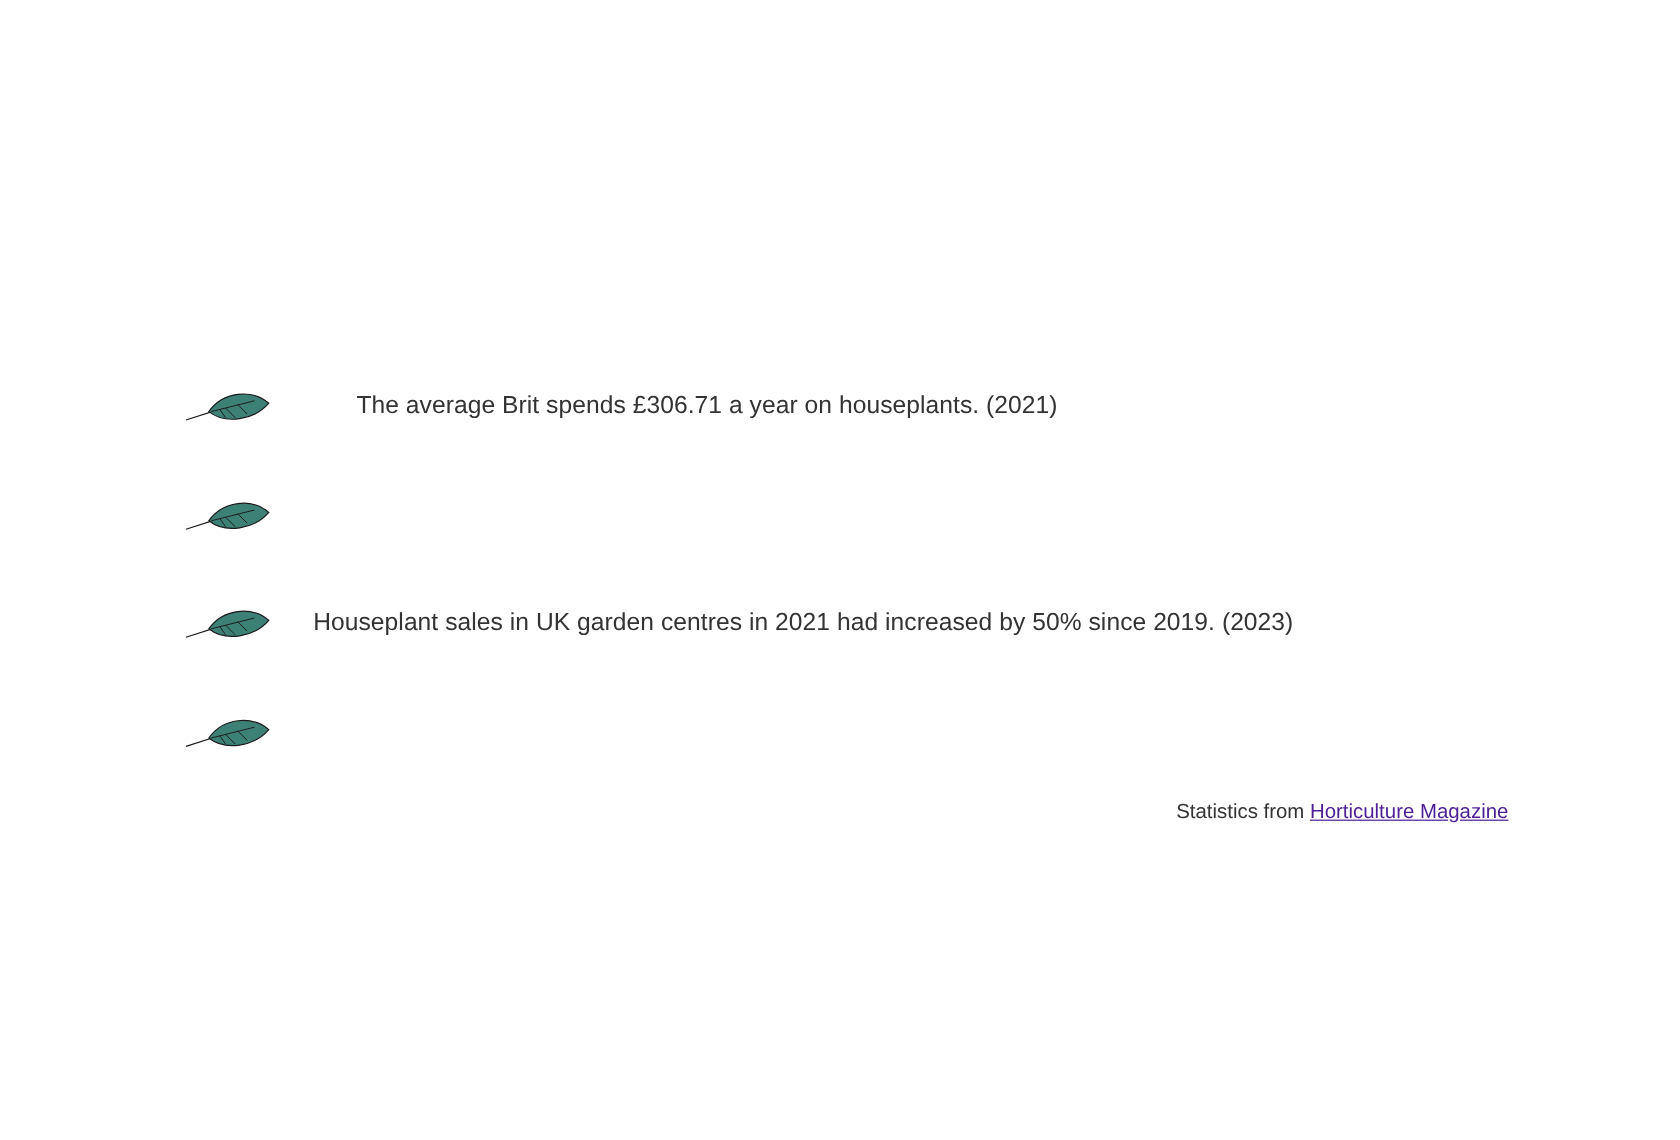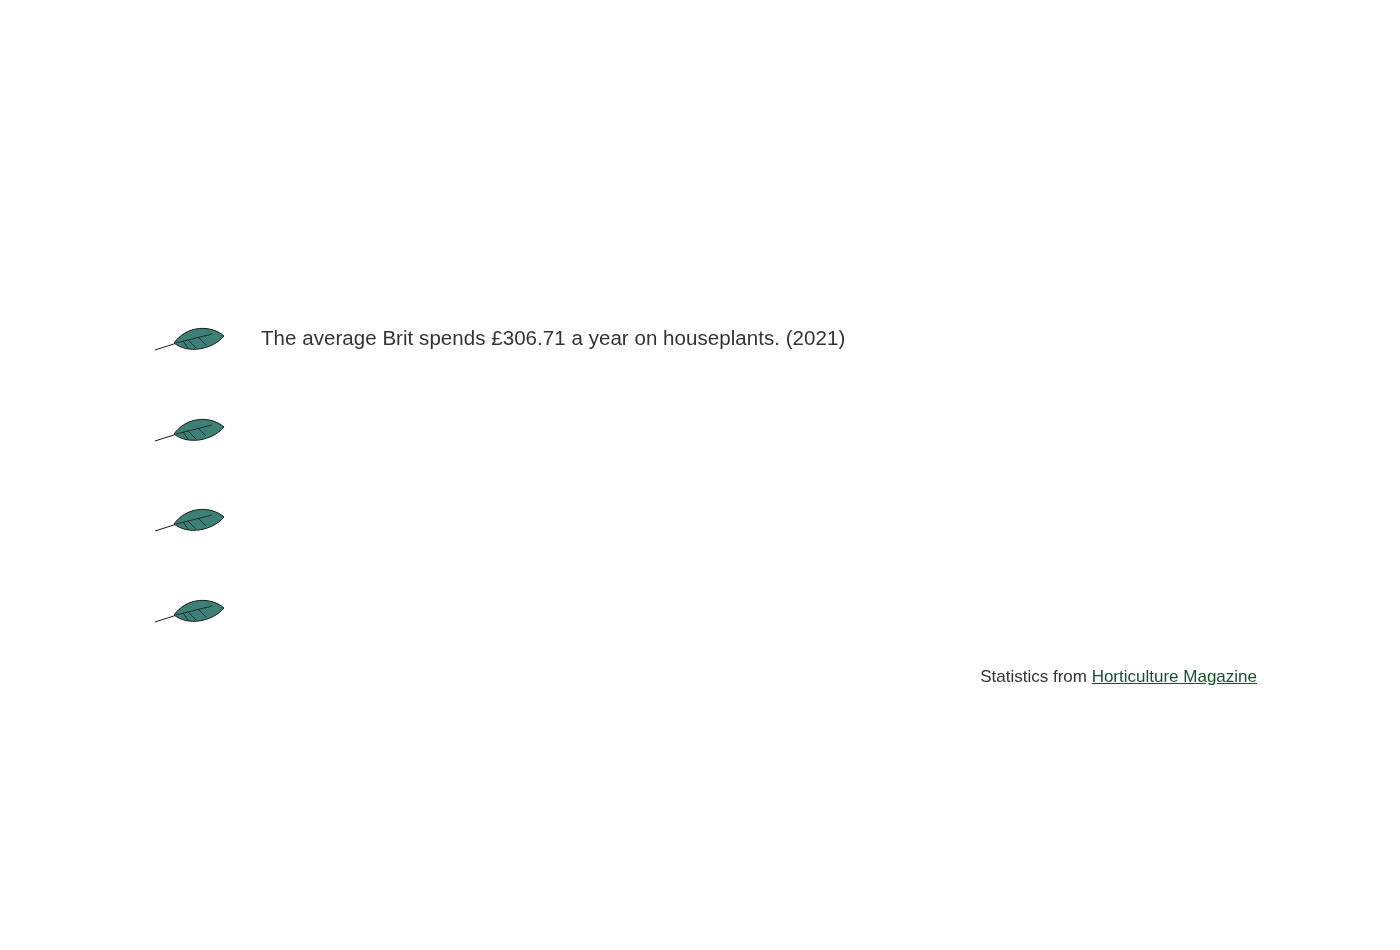--- a/index.html
+++ b/index.html
@@ -1,23 +1,23 @@
 <!DOCTYPE html>
 <html><head>
   <meta charset="utf-8">
   <style>
     html, body { margin: 0; padding: 0; background: #ffffff; }
     body { width: 1400px; height: 950px; position: relative; font-family: "Liberation Sans", sans-serif; color: #333333; }
     .stats { position: absolute; left: 150px; top: 310px; width: 1110px; }
     .stat { display: flex; align-items: center; height: 90.5px; }
     .stat .leaf { width: 80px; height: 40px; flex: 0 0 80px; margin-right: 31px; }
     .stat .text { font-size: 20.5px; letter-spacing: 0.05px; }
-    .stat:first-child { margin-top: -17px; }
+    .stat:first-child { margin-top: -17px; gap: 36px; }
     .source { position: absolute; right: 143px; top: 667px; font-size: 17px; color: #333; }
-    .source a { color: #14532d; text-decoration: underline; }
+    .source a { color: #4c1d95; text-decoration: underline; }
   </style>
 </head>
 <body>
 
 <div class="stats">
   <div class="stat">
     <svg class="leaf" viewBox="0 0 80 40">
       <path d="M5 32 L30 24" stroke="#1a1a1a" stroke-width="1" fill="none"></path>
       <path d="M24 25 C36 8, 60 6, 74 18 C62 32, 38 36, 24 25 Z" fill="#3d8076" stroke="#1a1a1a" stroke-width="1"></path>
       <path d="M26 25 L62 16 M38 22 L46 30 M48 19 L56 27 M33 23 L38 30" stroke="#1a1a1a" stroke-width="0.8" fill="none"></path>
@@ -30,20 +30,21 @@
       <path d="M24 25 C36 8, 60 6, 74 18 C62 32, 38 36, 24 25 Z" fill="#3d8076" stroke="#1a1a1a" stroke-width="1"></path>
       <path d="M26 25 L62 16 M38 22 L46 30 M48 19 L56 27 M33 23 L38 30" stroke="#1a1a1a" stroke-width="0.8" fill="none"></path>
     </svg>
   </div>
   <div class="stat">
     <svg class="leaf" viewBox="0 0 80 40">
       <path d="M5 32 L30 24" stroke="#1a1a1a" stroke-width="1" fill="none"></path>
       <path d="M24 25 C36 8, 60 6, 74 18 C62 32, 38 36, 24 25 Z" fill="#3d8076" stroke="#1a1a1a" stroke-width="1"></path>
       <path d="M26 25 L62 16 M38 22 L46 30 M48 19 L56 27 M33 23 L38 30" stroke="#1a1a1a" stroke-width="0.8" fill="none"></path>
     </svg>
+    <span class="text">Houseplant sales in UK garden centres in 2021 had increased by 50% since 2019. (2023)</span>
   </div>
   <div class="stat">
     <svg class="leaf" viewBox="0 0 80 40">
       <path d="M5 32 L30 24" stroke="#1a1a1a" stroke-width="1" fill="none"></path>
       <path d="M24 25 C36 8, 60 6, 74 18 C62 32, 38 36, 24 25 Z" fill="#3d8076" stroke="#1a1a1a" stroke-width="1"></path>
       <path d="M26 25 L62 16 M38 22 L46 30 M48 19 L56 27 M33 23 L38 30" stroke="#1a1a1a" stroke-width="0.8" fill="none"></path>
     </svg>
   </div>
 </div>
 

